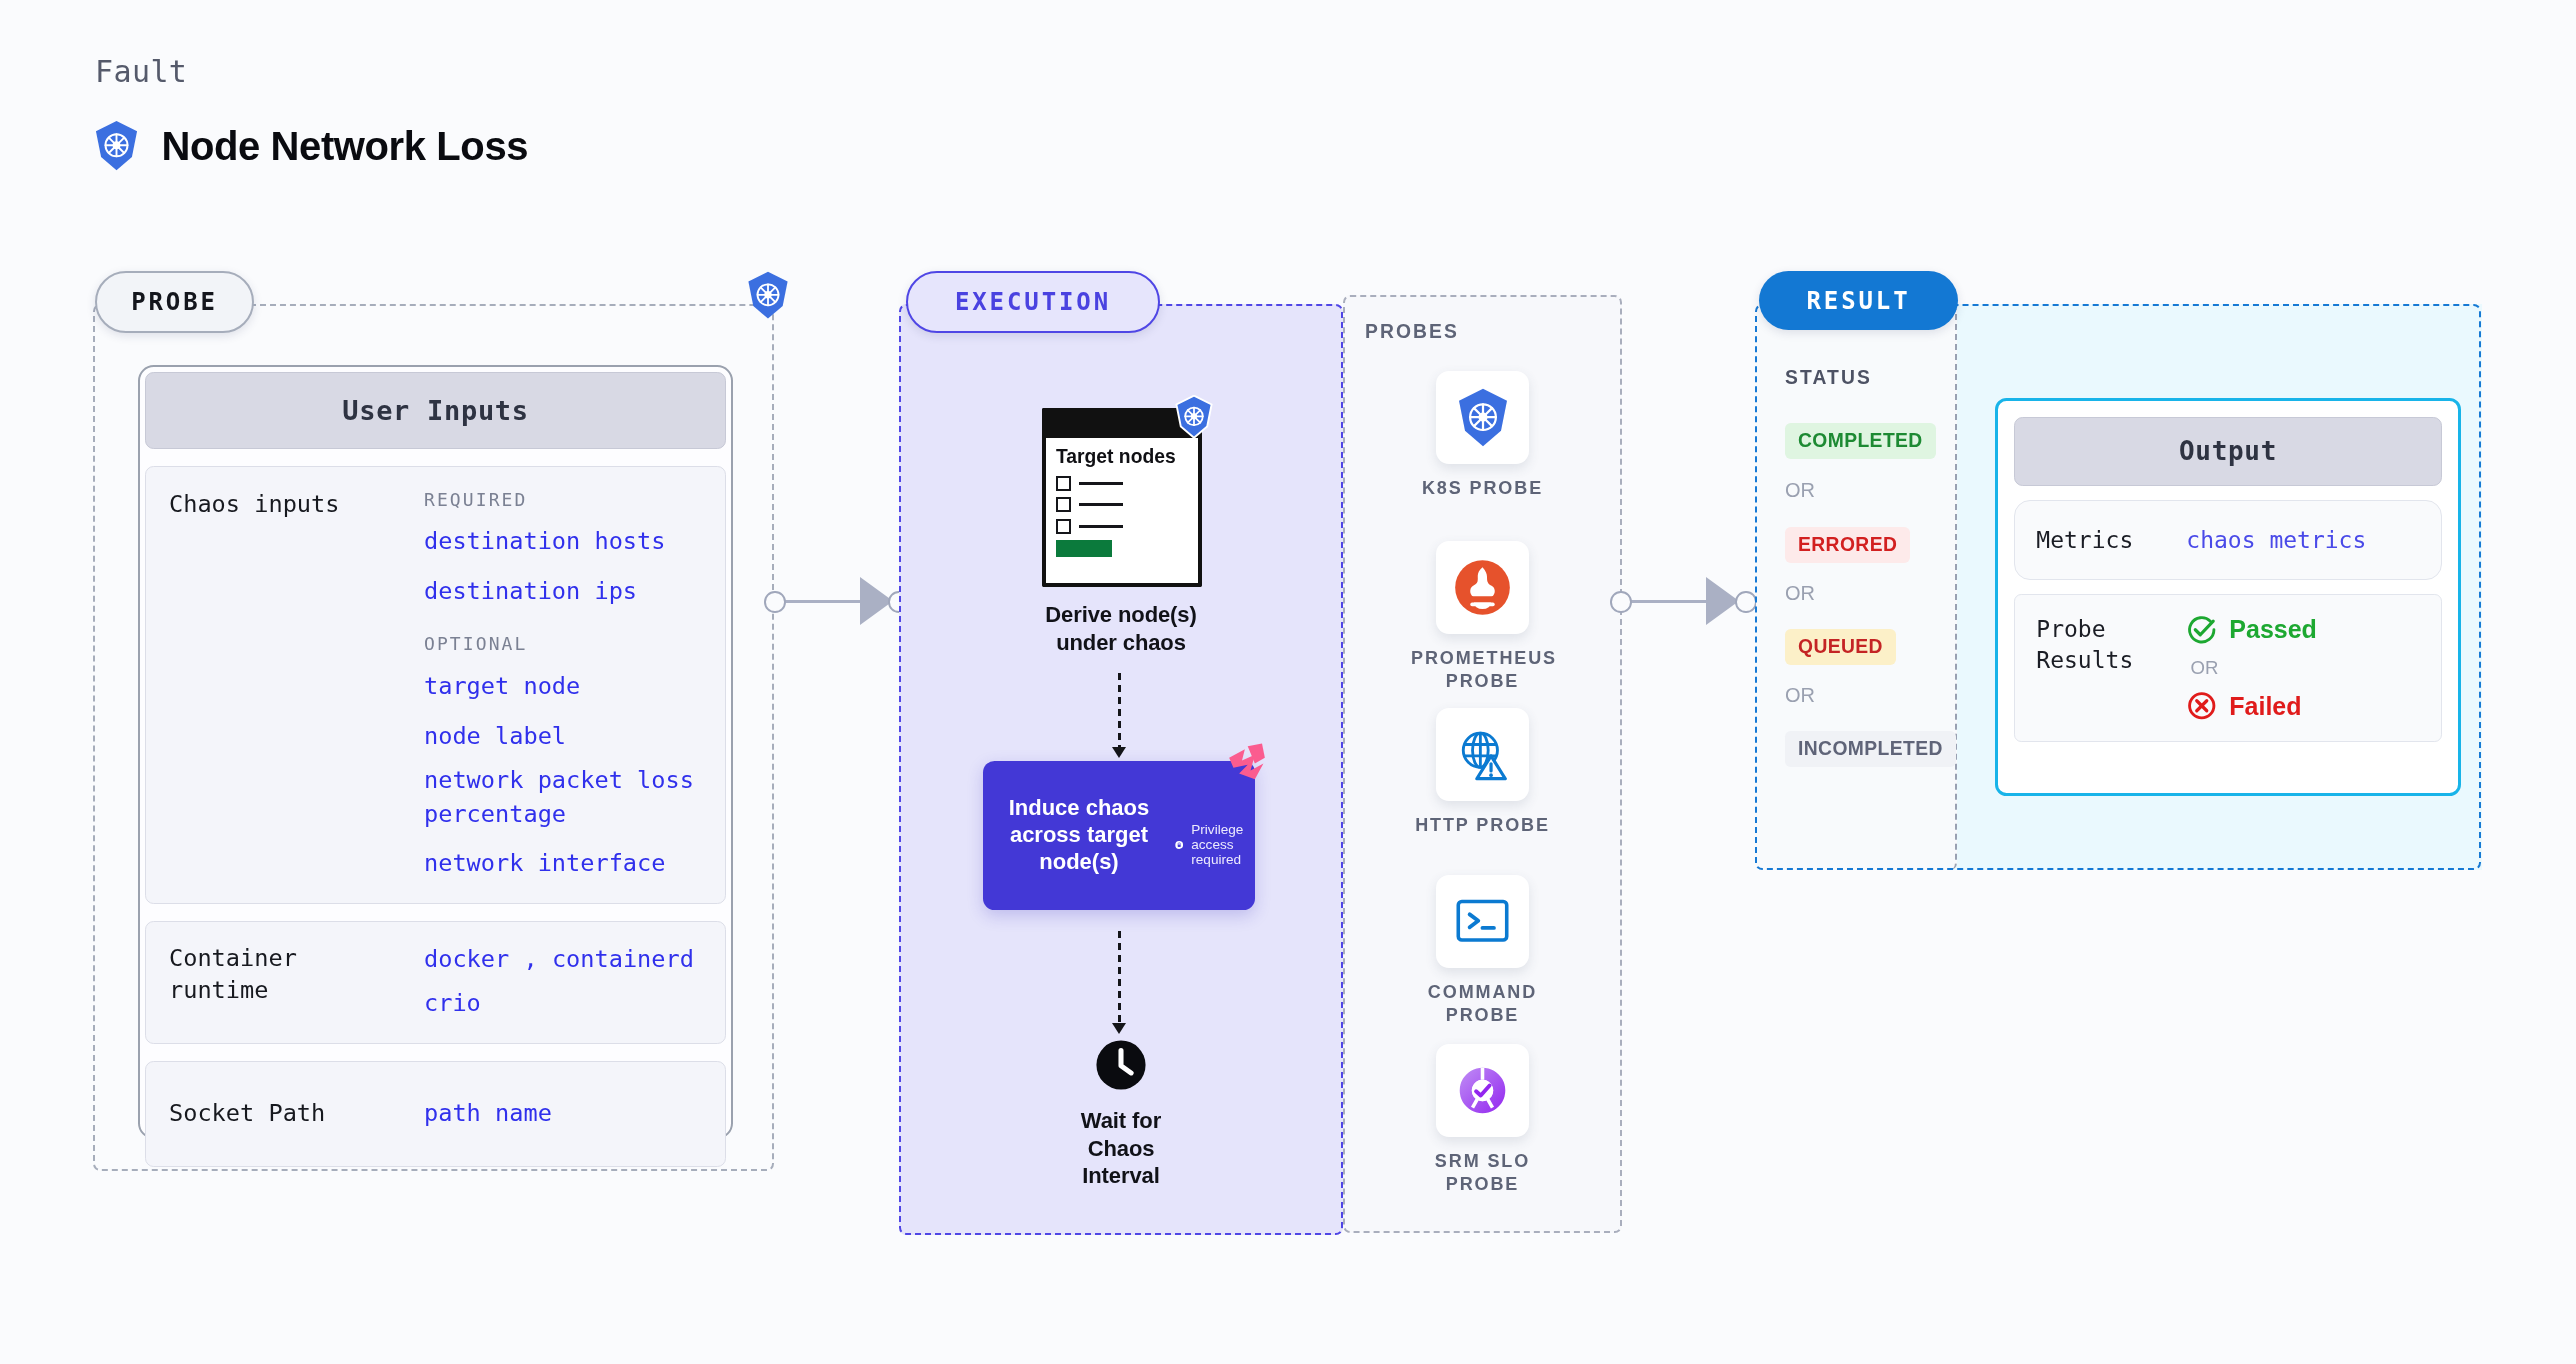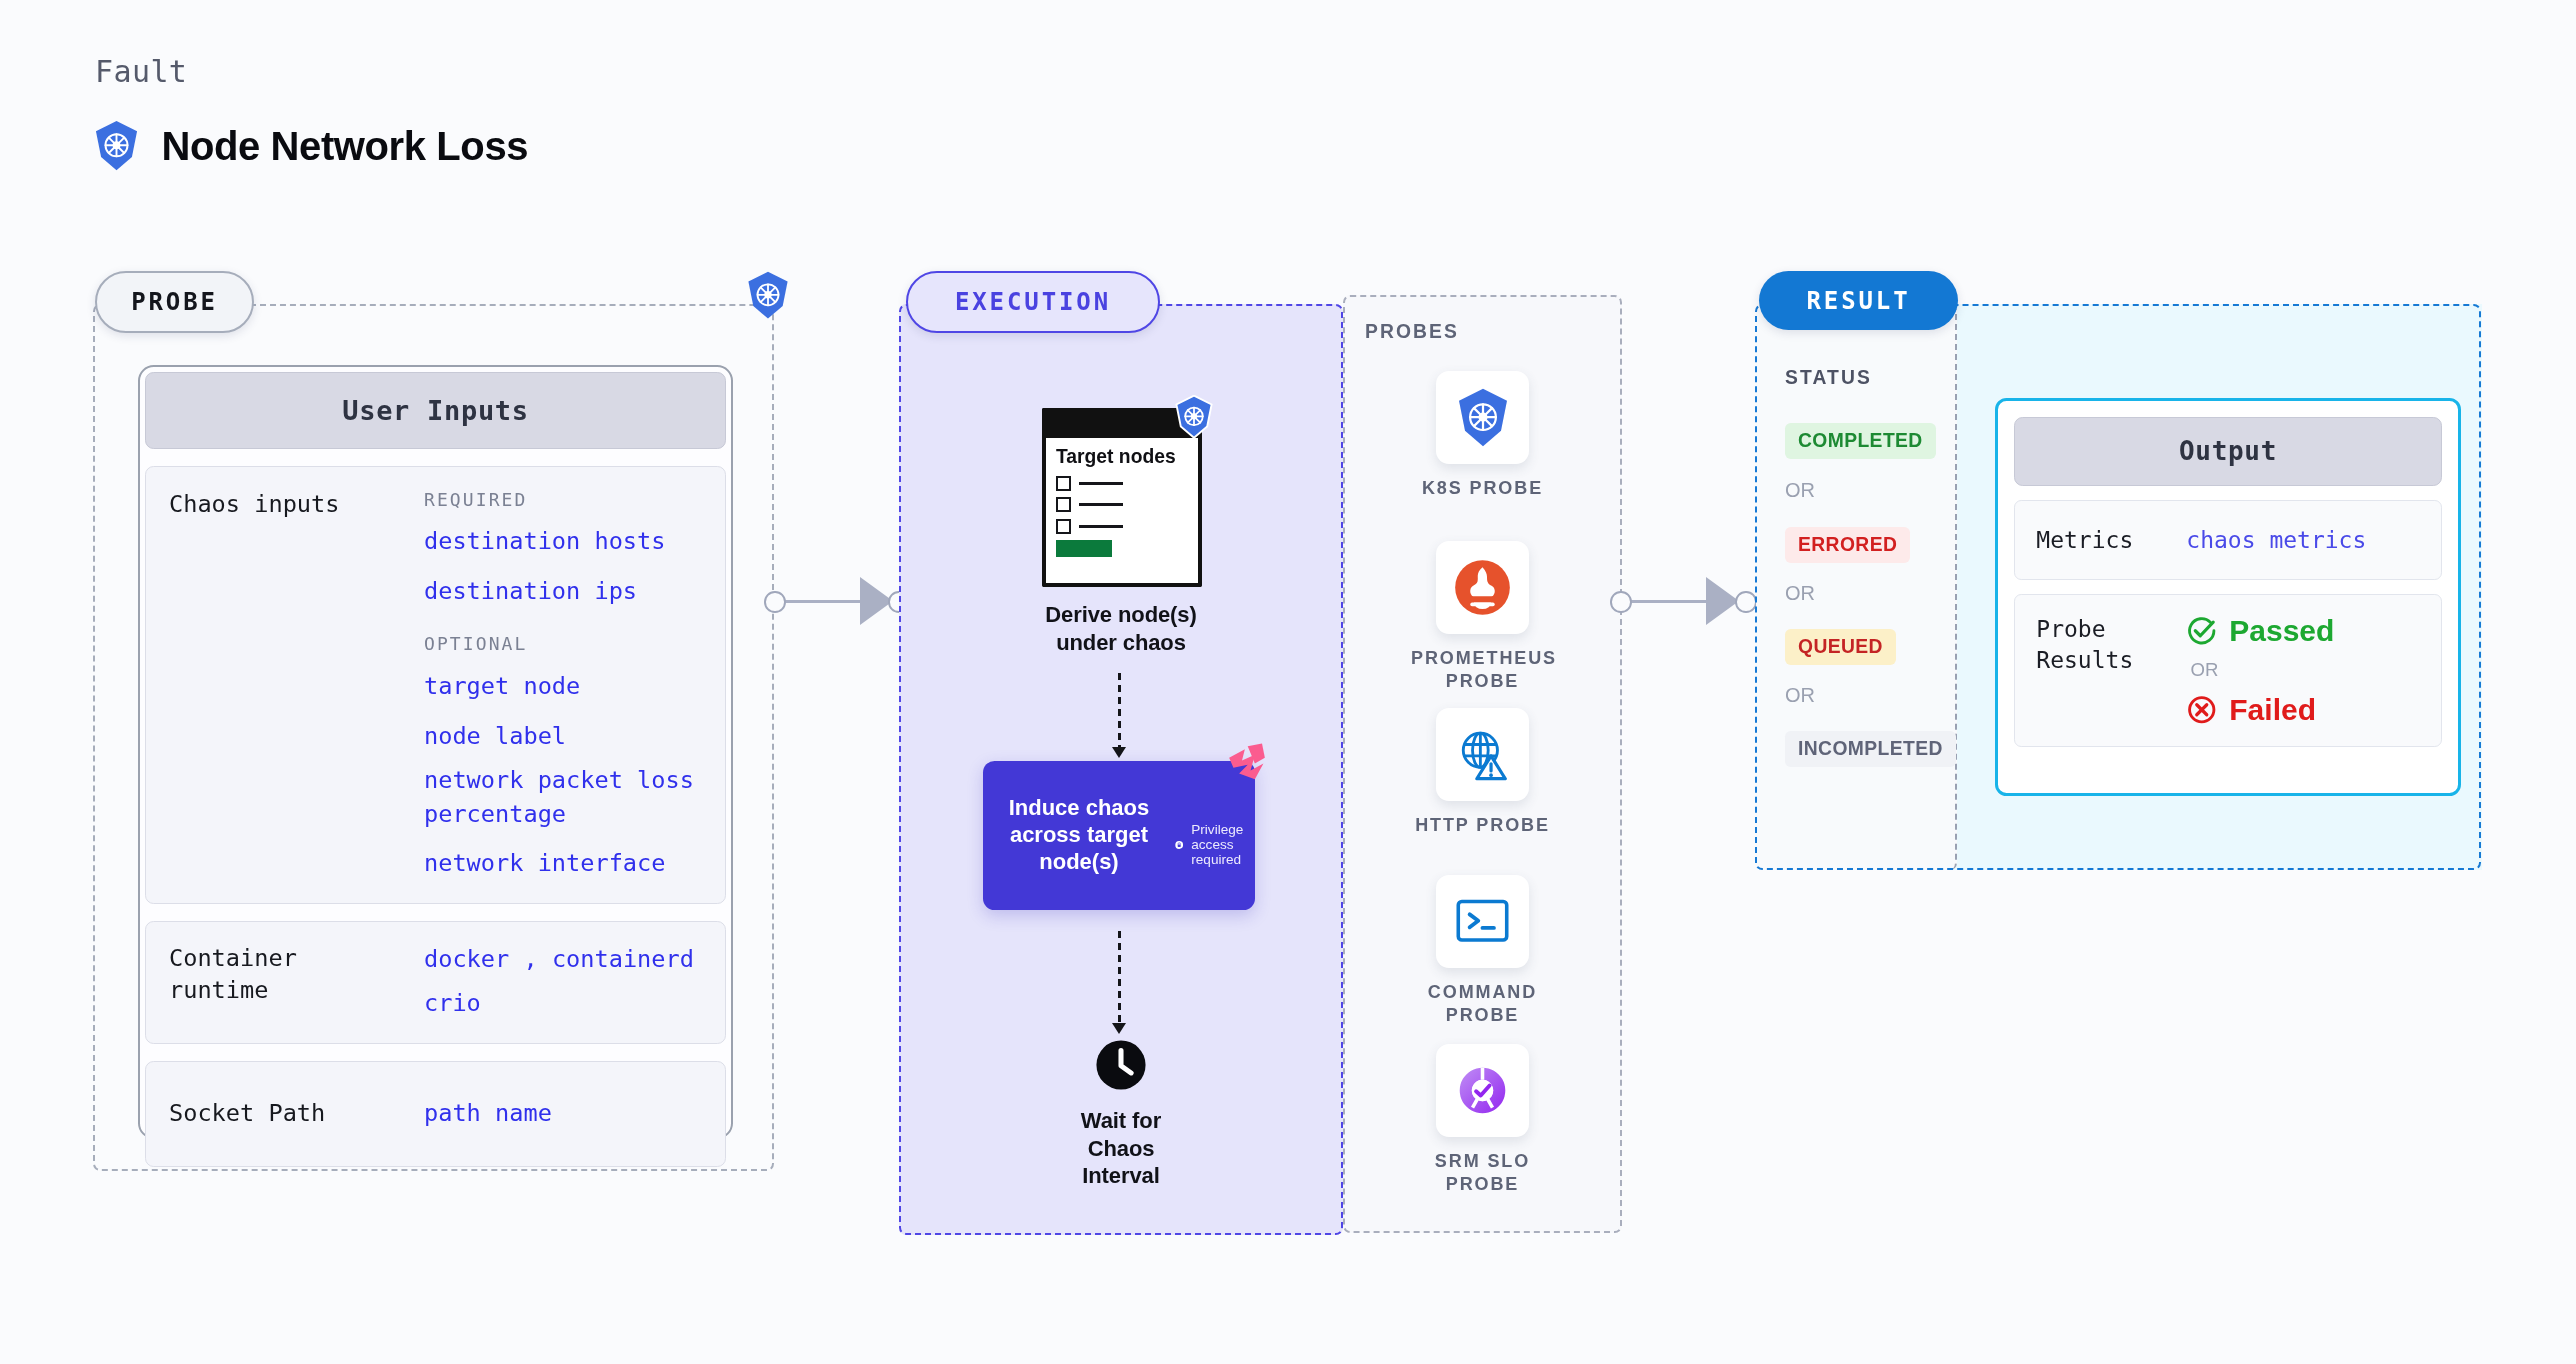--- a/index.html
+++ b/index.html
@@ -199,21 +199,21 @@
     border-radius: 7.2px; padding: 18.6px 21.5px; display: flex;
   }
   .out-label {
     flex: 0 0 150px; font-family: "DejaVu Sans Mono", monospace;
     font-size: 23px; color: #1b1d25; line-height: 1.34;
   }
   .out-val {
     font-family: "DejaVu Sans Mono", monospace; font-size: 23px; color: #4a4ae8;
   }
   .pf-row { display: flex; align-items: center; gap: 11.5px; }
-  .pf-row .txt { font-size: 30px; font-weight: bold; }
+  .pf-row .txt { font-size: 25px; font-weight: bold; }
   .pf-or { font-size: 18.6px; color: #9aa0b0; margin: 11.5px 0 11.5px 4.3px; }
 
   
   .conn { position: absolute; height: 2.9px; background: #aab0c4; }
   .conn-head {
     position: absolute; width: 0; height: 0;
     border-top: 24px solid transparent; border-bottom: 24px solid transparent;
     border-left: 33px solid #aab0c4;
   }
   .conn-dot {
@@ -457,21 +457,21 @@
   <div class="or-text" style="top:479px">OR</div>
   <div class="status-chip" style="top:527px; background:#fdeaea; color:#d22020;">ERRORED</div>
   <div class="or-text" style="top:582px">OR</div>
   <div class="status-chip" style="top:629px; background:#fcf0c8; color:#c42424;">QUEUED</div>
   <div class="or-text" style="top:684px">OR</div>
   <div class="status-chip" style="top:731px; background:#f0f2f6; color:#5f6478;">INCOMPLETED</div>
 
   <div class="output-card">
     <div class="ui-header" style="height:69px; font-size:26px;">Output</div>
 
-    <div class="out-row" style="align-items:center; height:80px;">
+    <div class="out-row" style="align-items:center; height:80px;border-radius:16px;">
       <div class="out-label">Metrics</div>
       <div class="out-val">chaos metrics</div>
     </div>
 
     <div class="out-row">
       <div class="out-label">Probe Results</div>
       <div>
         <div class="pf-row">
           <svg width="31.5" height="31.5" viewBox="0 0 44 44">
             <path d="M39 22 a17 17 0 1 1 -5 -12" stroke="#1da831" stroke-width="4" fill="none" stroke-linecap="round"></path>

